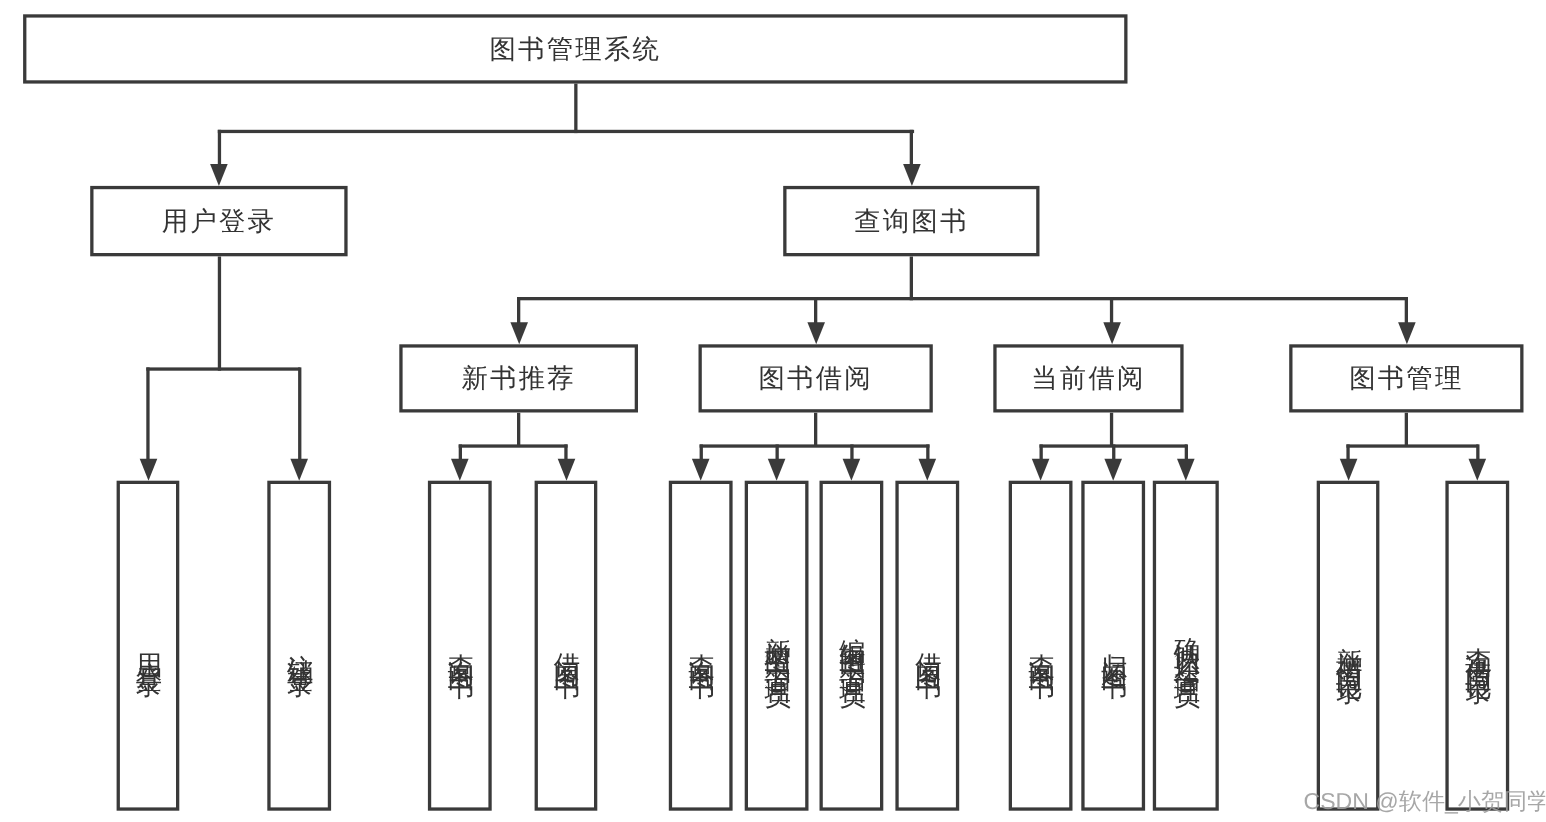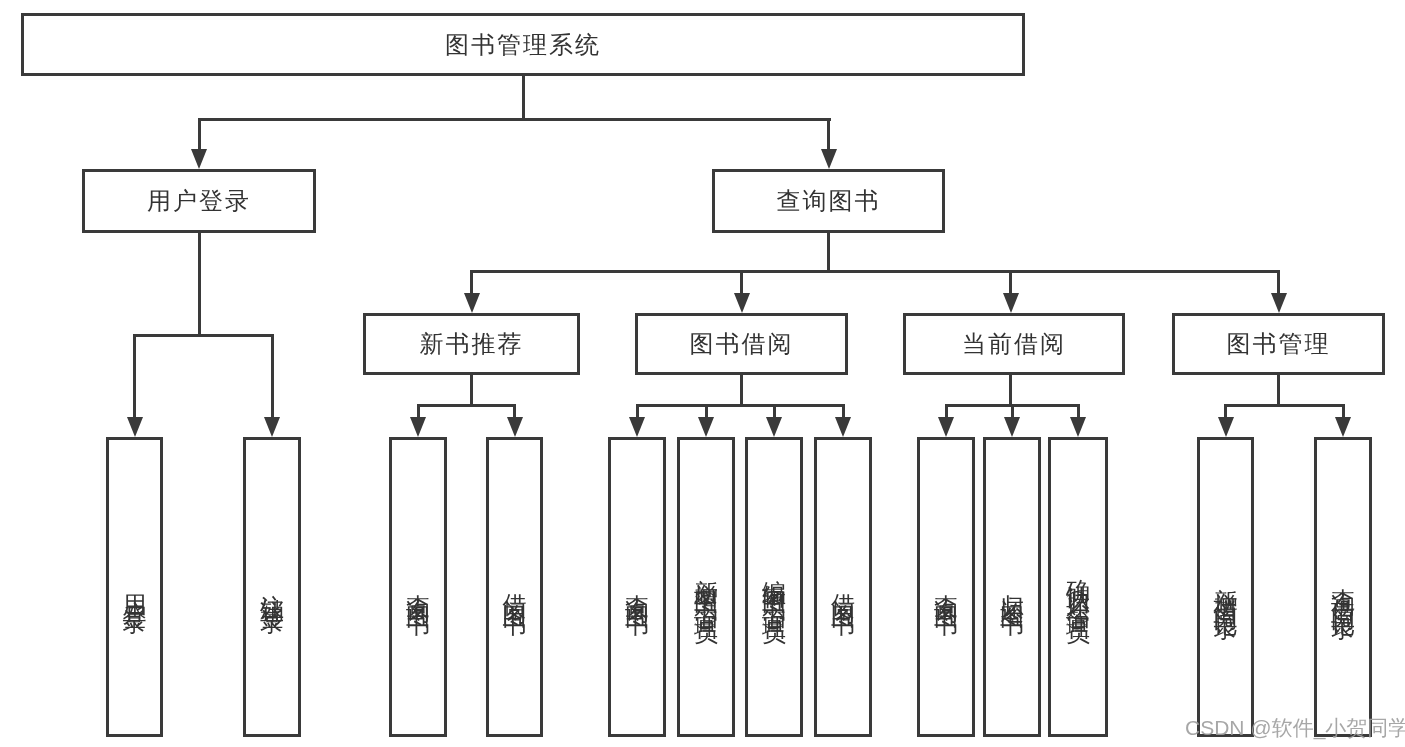--- a/index.html
+++ b/index.html
@@ -104,21 +104,21 @@
   <div class="box" style="left:712px;top:169px;width:233px;height:64px">
     <span class="lbl">查询图书</span>
   </div>
 
   <div class="box" style="left:363px;top:313px;width:217px;height:62px">
     <span class="lbl">新书推荐</span>
   </div>
   <div class="box" style="left:635px;top:313px;width:213px;height:62px">
     <span class="lbl">图书借阅</span>
   </div>
-  <div class="box" style="left:903px;top:313px;width:222px;height:62px">
+  <div class="box" style="left:903px;top:313px;width:173px;height:62px">
     <span class="lbl">当前借阅</span>
   </div>
   <div class="box" style="left:1172px;top:313px;width:213px;height:62px">
     <span class="lbl">图书管理</span>
   </div>
 
   <div class="box leaf" style="left:106px;top:437px;width:57px;height:300px">
     <span class="lbl">用户登录</span>
   </div>
   <div class="box leaf" style="left:243px;top:437px;width:58px;height:300px">

